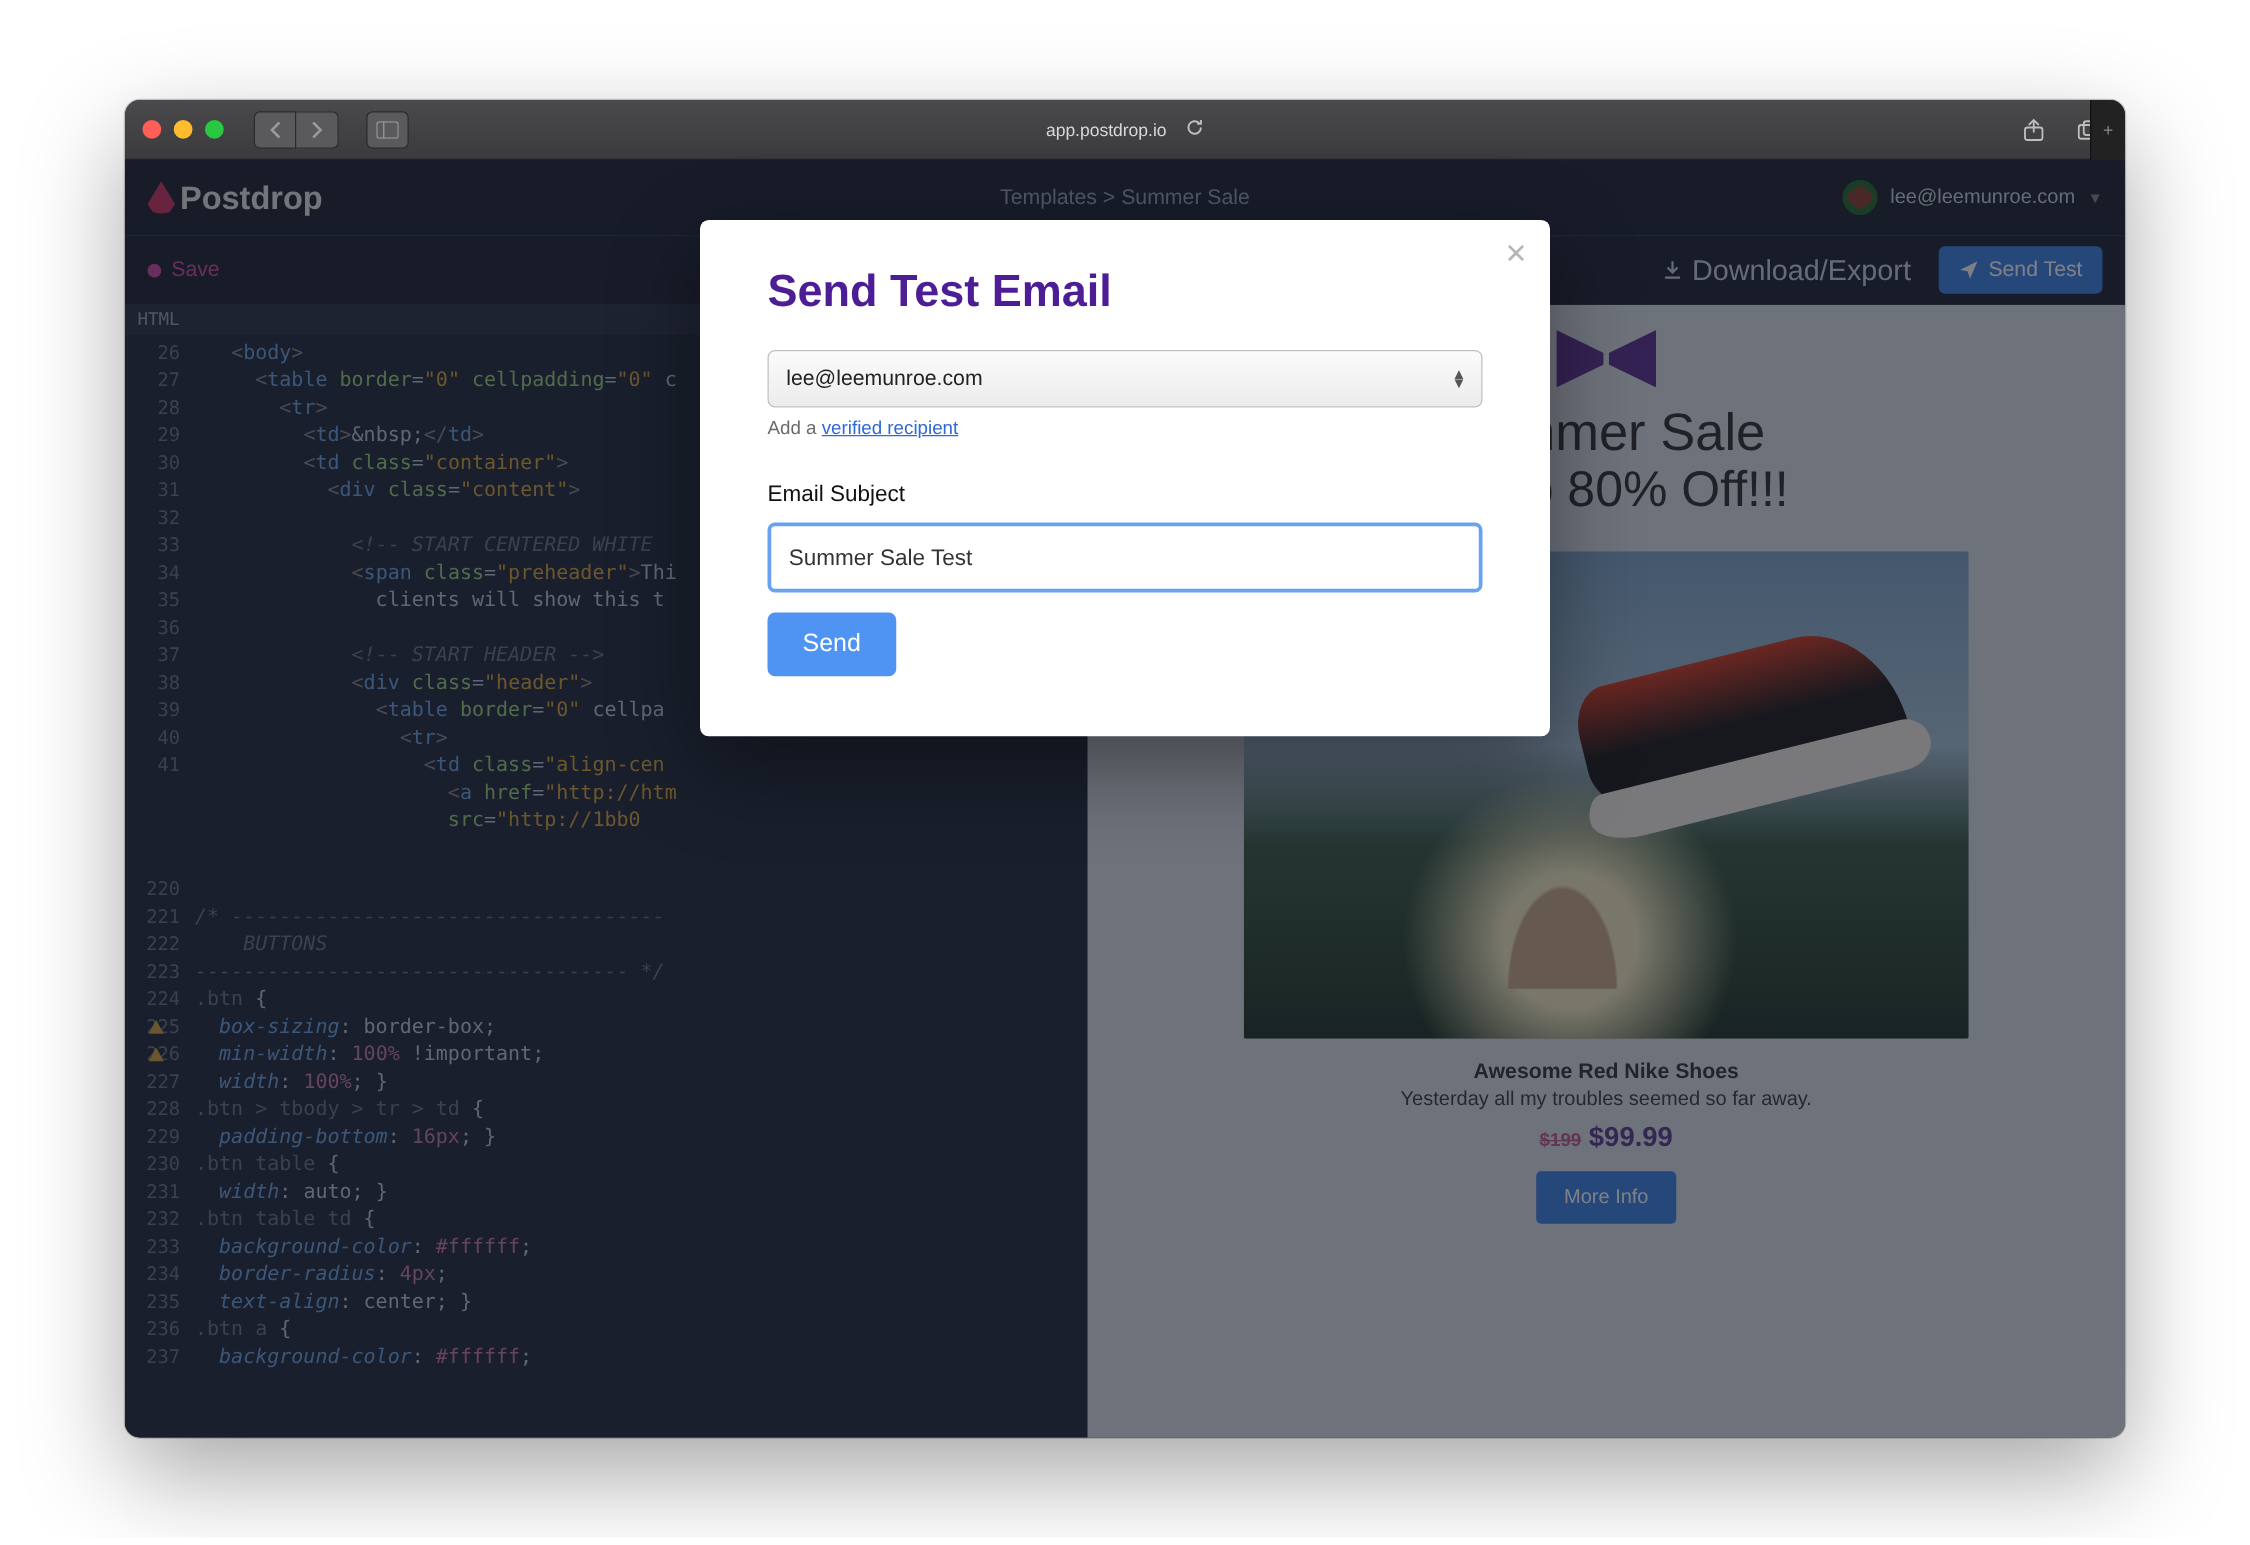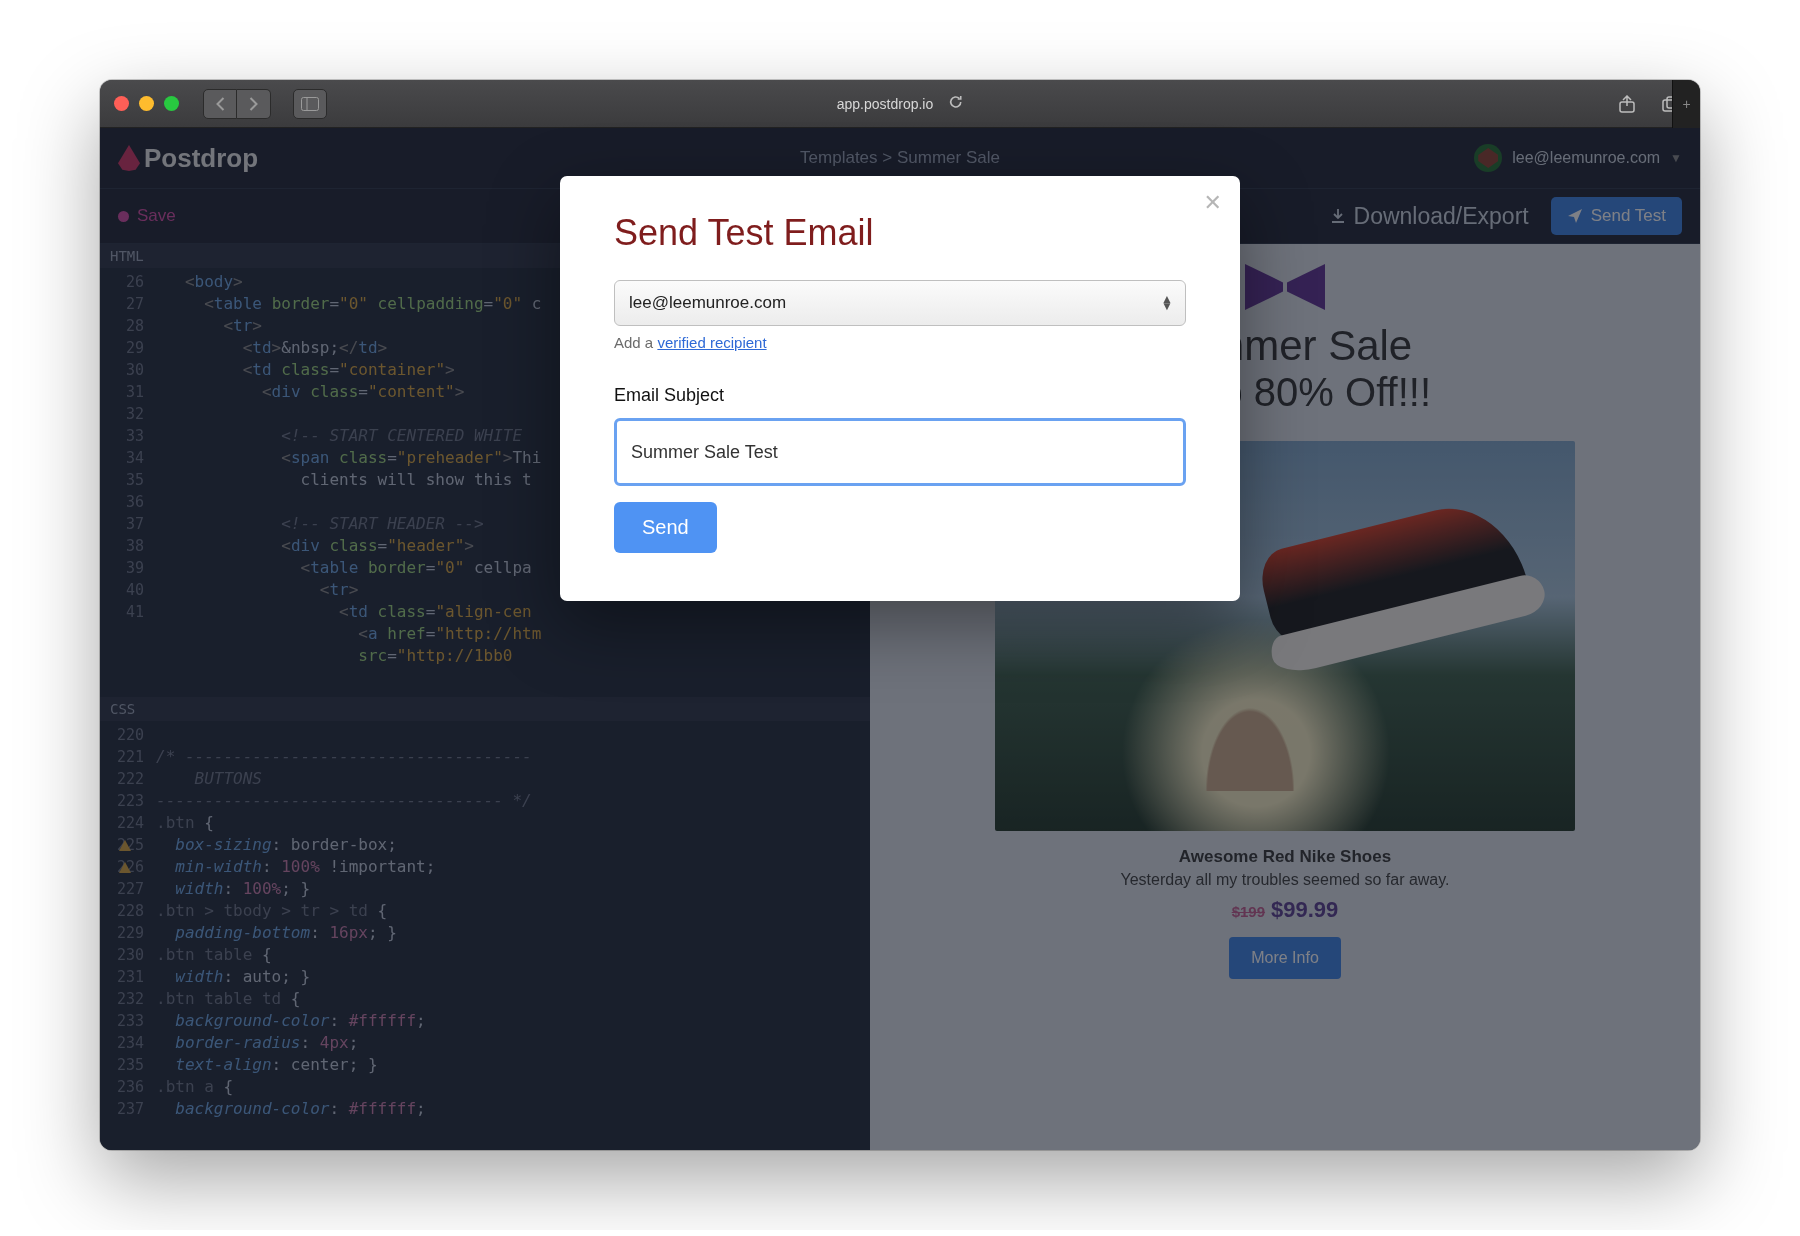--- a/index.html
+++ b/index.html
@@ -122,31 +122,31 @@
   .more-btn{display:inline-block;margin-top:14px;background:#3a80e3;color:#fff;padding:12px 22px;border-radius:4px;border:none;font-size:16px;}
 
   
   .scrim{ position:absolute; inset:48px 0 0 0; background:rgba(20,24,34,.55); }
   .modal{
     position:absolute; left:50%; top:96px; transform:translateX(-50%);
     width:680px; background:#fff; border-radius:7px; box-shadow:0 24px 70px rgba(0,0,0,.4);
     padding:36px 54px 48px; color:#222;
   }
   .modal-close{ position:absolute;right:18px;top:14px;color:#b6b6b6;font-size:22px;background:none;border:none;cursor:pointer;}
-  .modal h1{ font-size:36px;color:#7f1d1d;font-weight:400;margin-bottom:26px;}
+  .modal h1{ font-size:36px;color:#4c1d95;font-weight:700;margin-bottom:26px;}
   .label{ font-size:18px;color:#111;margin-bottom:12px;margin-top:14px;}
   .select{
     width:100%;height:46px;border:1px solid #bfbfbf;border-radius:6px;background:linear-gradient(#fbfbfb,#ececec);
     padding:0 14px;display:flex;align-items:center;justify-content:space-between;font-size:17px;color:#222;
   }
   .select .arrows{font-size:12px;line-height:7px;color:#555;letter-spacing:-2px;}
   .help{font-size:15px;color:#6b6b6b;margin-top:8px;}
   .help a{color:#2e69d6;text-decoration:underline;}
   .text-input{
-    width:100%;height:68px;border:3px solid #6aa2f1;border-radius:6px;padding:0 14px;font-size:18px;color:#333;outline:none;margin-top:0;
+    width:100%;height:56px;border:3px solid #6aa2f1;border-radius:6px;padding:0 14px;font-size:18px;color:#333;outline:none;margin-top:0;
   }
   .send-btn{
     margin-top:16px;background:#4f93f3;color:#fff;border:none;border-radius:6px;padding:14px 28px;font-size:20px;
   }
 </style>
 </head>
 <body>
 
 <div class="browser-window">
 
@@ -274,21 +274,20 @@
              <span class="t-cm">&lt;!-- START HEADER --&gt;</span>
              <span class="t-op">&lt;</span><span class="t-tag">div</span> <span class="t-attr">class</span>=<span class="t-str">"header"</span><span class="t-op">&gt;</span>
                <span class="t-op">&lt;</span><span class="t-tag">table</span> <span class="t-attr">border</span>=<span class="t-str">"0"</span> cellpa
                  <span class="t-op">&lt;</span><span class="t-tag">tr</span><span class="t-op">&gt;</span>
                    <span class="t-op">&lt;</span><span class="t-tag">td</span> <span class="t-attr">class</span>=<span class="t-str">"align-cen</span>
                      <span class="t-op">&lt;</span><span class="t-tag">a</span> <span class="t-attr">href</span>=<span class="t-str">"http://htm</span>
                      <span class="t-attr">src</span>=<span class="t-str">"http://1bb0</span></div>
           </div>
         </div>
         <div class="pane">
-          <div class="pane-header">CSS</div>
           <div class="code">
             <div class="gutter">220
 221
 222
 223
 224
 <span class="gut-warn">225</span>
 <span class="gut-warn">226</span>
 227
 228

